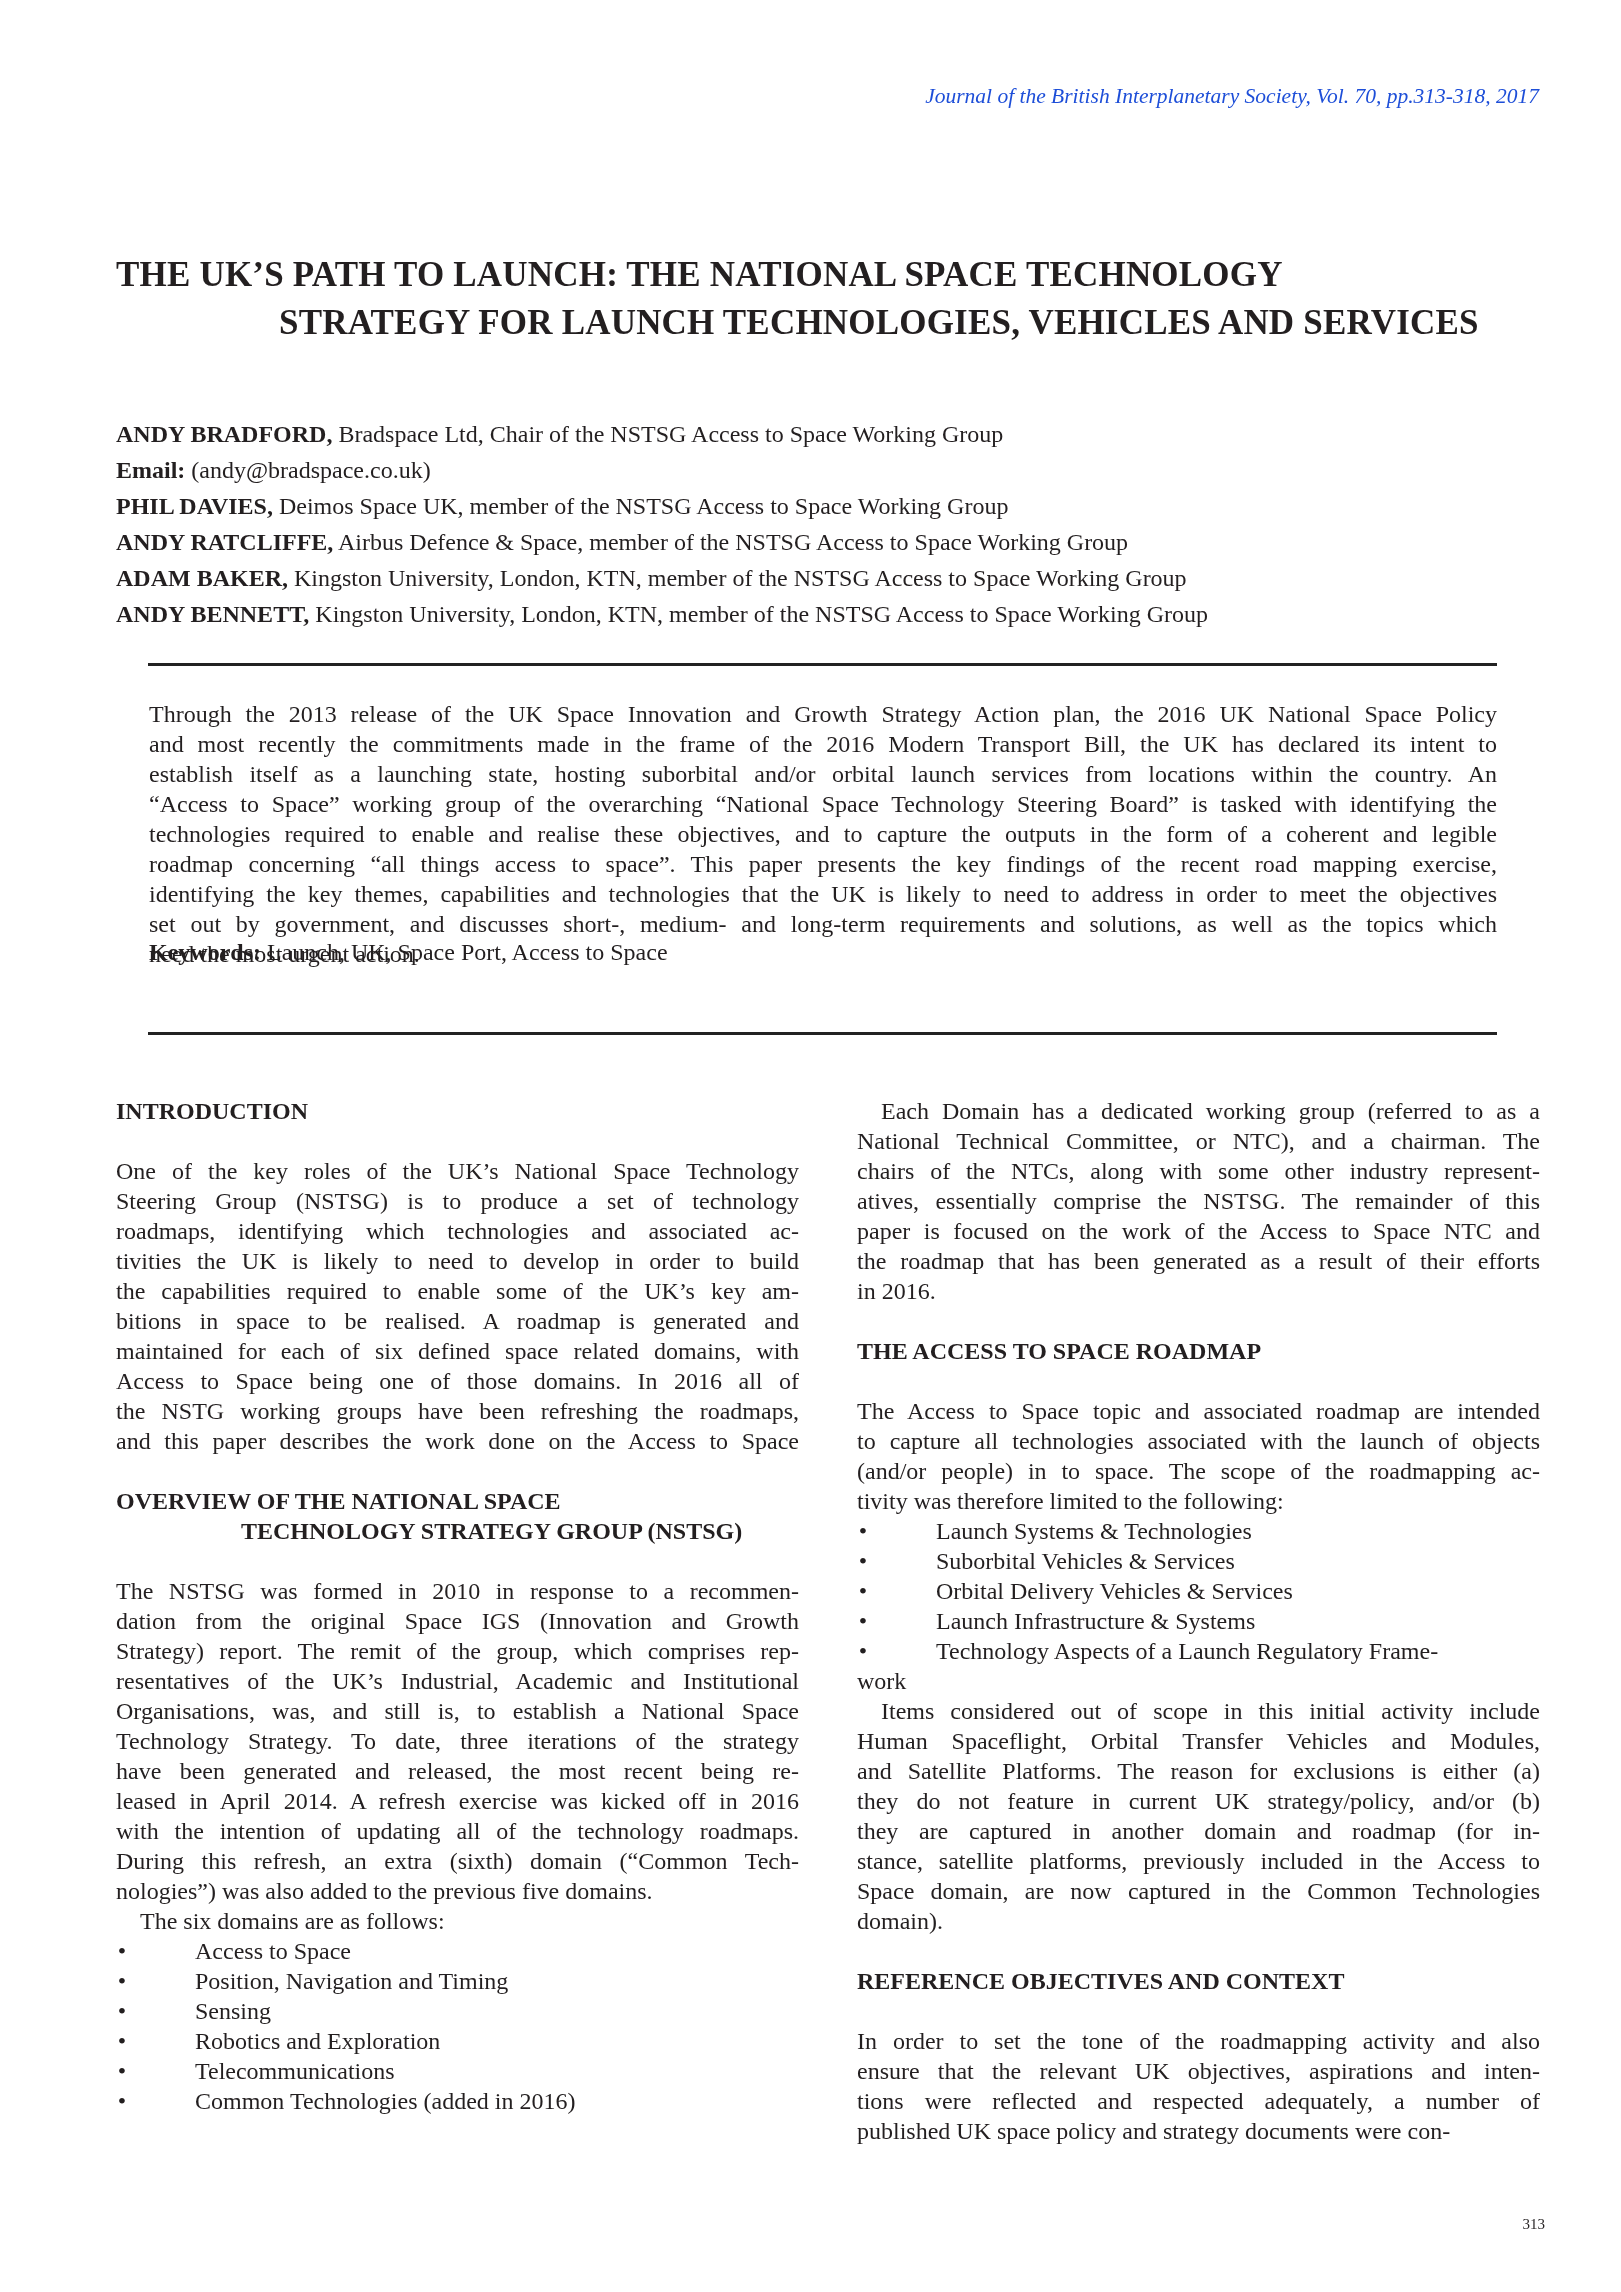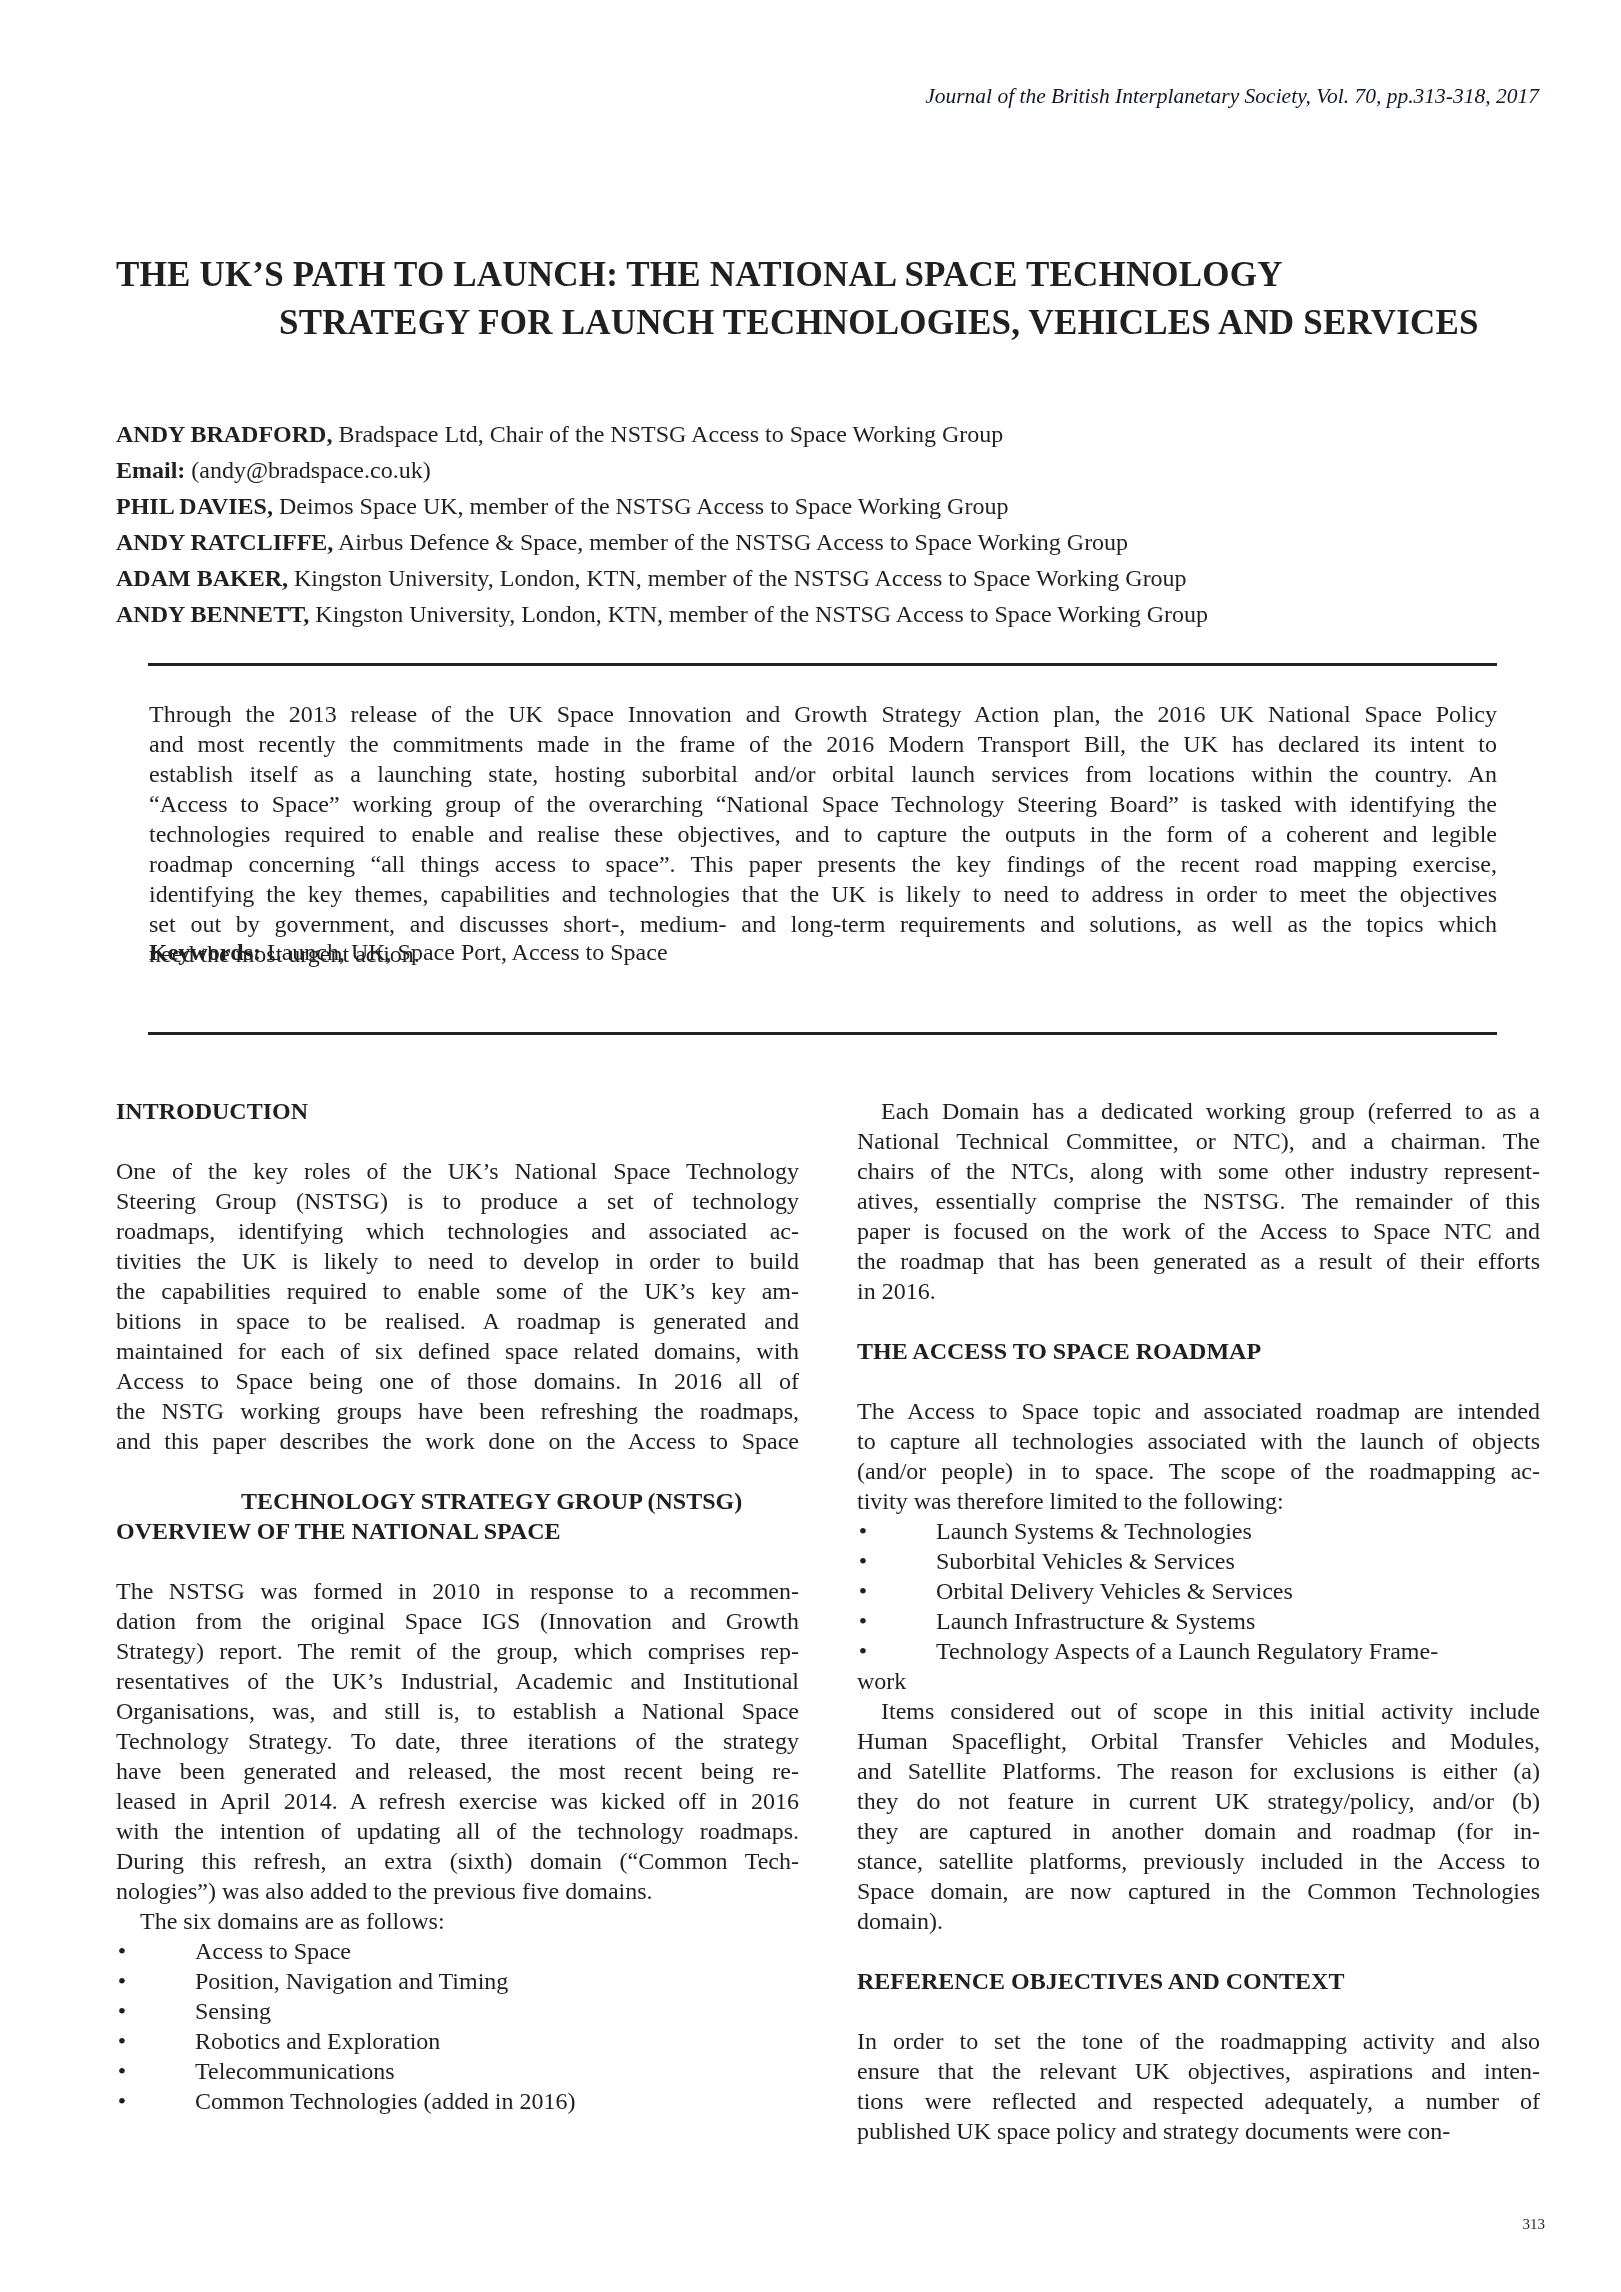--- a/index.html
+++ b/index.html
@@ -1,19 +1,19 @@
 <!DOCTYPE html>
 <html style="font-size:14.3px"><head>
 <meta charset="utf-8">
 <style>
   html, body { margin:0; padding:0; background:#ffffff; }
   body { width:1621px; height:2293px; position:relative; overflow:hidden;
          font-family:"Liberation Serif","DejaVu Serif",serif; color:#231f20; }
   .abs { position:absolute; }
-  .running-head { right:82px; top:84px; font-size:21.5px; font-style:italic; color:#0f172a; white-space:nowrap; }
+  .running-head { right:82px; top:84px; font-size:21.5px; font-style:italic; color:#1d4ed8; white-space:nowrap; }
   .title { font-weight:bold; font-size:35px; line-height:48px; white-space:nowrap; letter-spacing:0.2px; }
   .t1 { left:116px; top:251px; }
   .t2 { left:279px; top:299px; }
   .authors { left:116px; top:416px; font-size:24px; line-height:36px; white-space:nowrap; }
   .authors div b { font-weight:bold; }
   .rule { position:absolute; height:2.7px; background:#222; left:148px; width:1349px; }
   .abstract { left:149px; top:699px; width:1348px; font-size:24px; line-height:30px; text-align:justify; }
   .abstract .line { display:block; text-align:justify; text-align-last:justify; white-space:nowrap; }
   .abstract .last { text-align-last:left; }
   .keywords { left:149px; top:939px; font-size:24px; white-space:nowrap; }
@@ -76,22 +76,22 @@
       <div class="ln">roadmaps, identifying which technologies and associated ac-</div>
       <div class="ln">tivities the UK is likely to need to develop in order to build</div>
       <div class="ln">the capabilities required to enable some of the UK’s key am-</div>
       <div class="ln">bitions in space to be realised. A roadmap is generated and</div>
       <div class="ln">maintained for each of six defined space related domains, with</div>
       <div class="ln">Access to Space being one of those domains. In 2016 all of</div>
       <div class="ln">the NSTG working groups have been refreshing the roadmaps,</div>
       <div class="ln">and this paper describes the work done on the Access to Space</div>
     </div>
   <div class="gap"></div>
+  <div class="h">OVERVIEW OF THE NATIONAL SPACE</div>
   <div class="h h2i">TECHNOLOGY STRATEGY GROUP (NSTSG)</div>
-  <div class="h">OVERVIEW OF THE NATIONAL SPACE</div>
   <div class="gap"></div>
   <div id="overview">
       <div class="ln">The NSTSG was formed in 2010 in response to a recommen-</div>
       <div class="ln">dation from the original Space IGS (Innovation and Growth</div>
       <div class="ln">Strategy) report. The remit of the group, which comprises rep-</div>
       <div class="ln">resentatives of the UK’s Industrial, Academic and Institutional</div>
       <div class="ln">Organisations, was, and still is, to establish a National Space</div>
       <div class="ln">Technology Strategy. To date, three iterations of the strategy</div>
       <div class="ln">have been generated and released, the most recent being re-</div>
       <div class="ln">leased in April 2014. A refresh exercise was kicked off in 2016</div>

